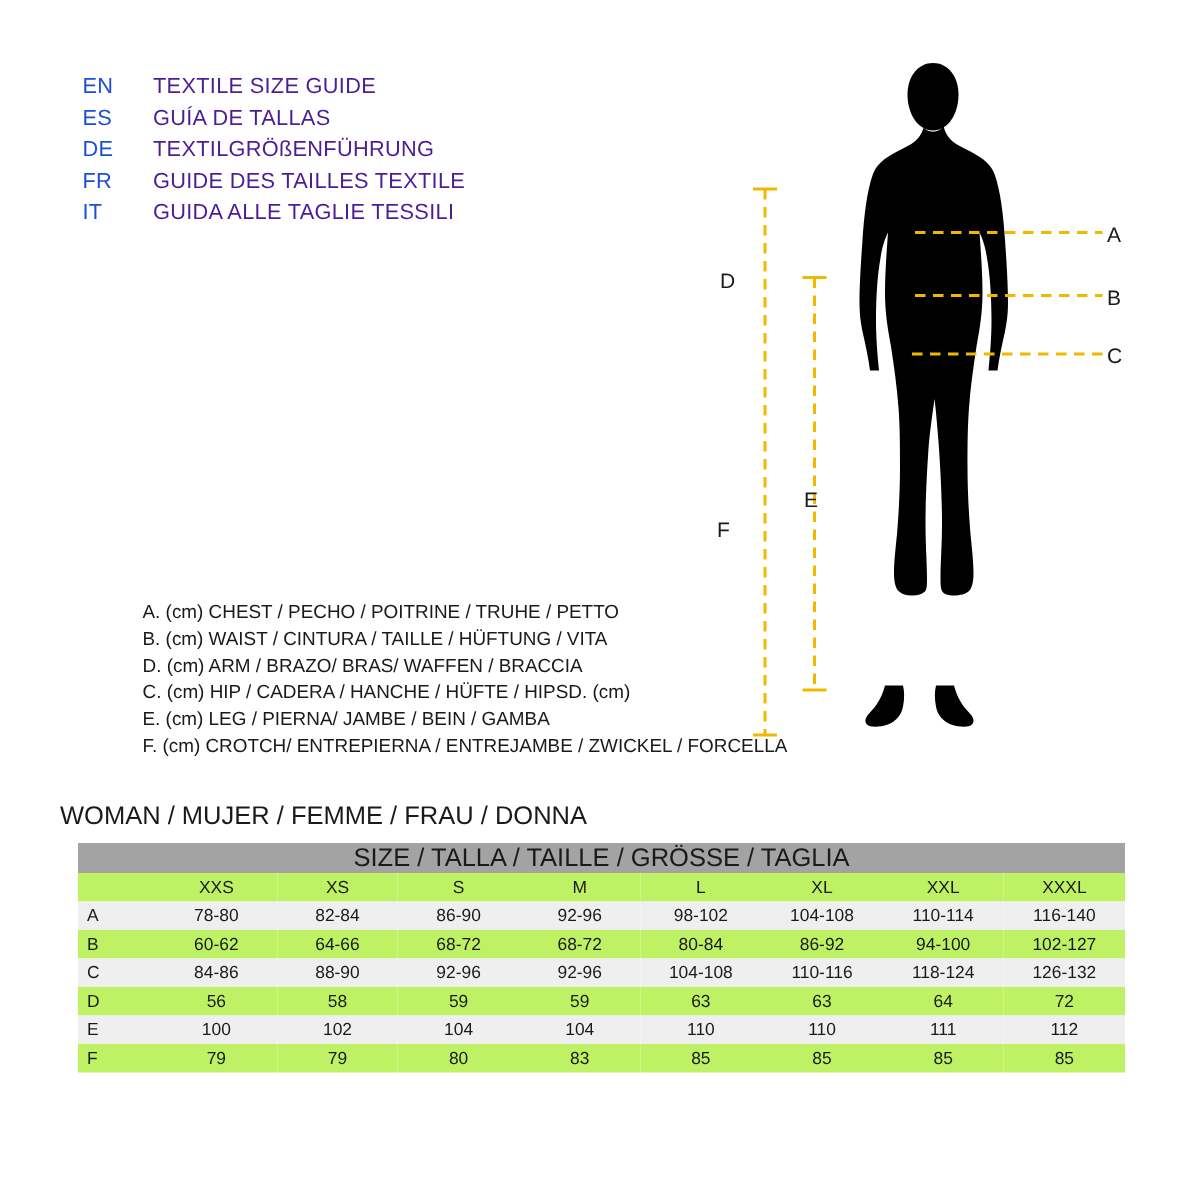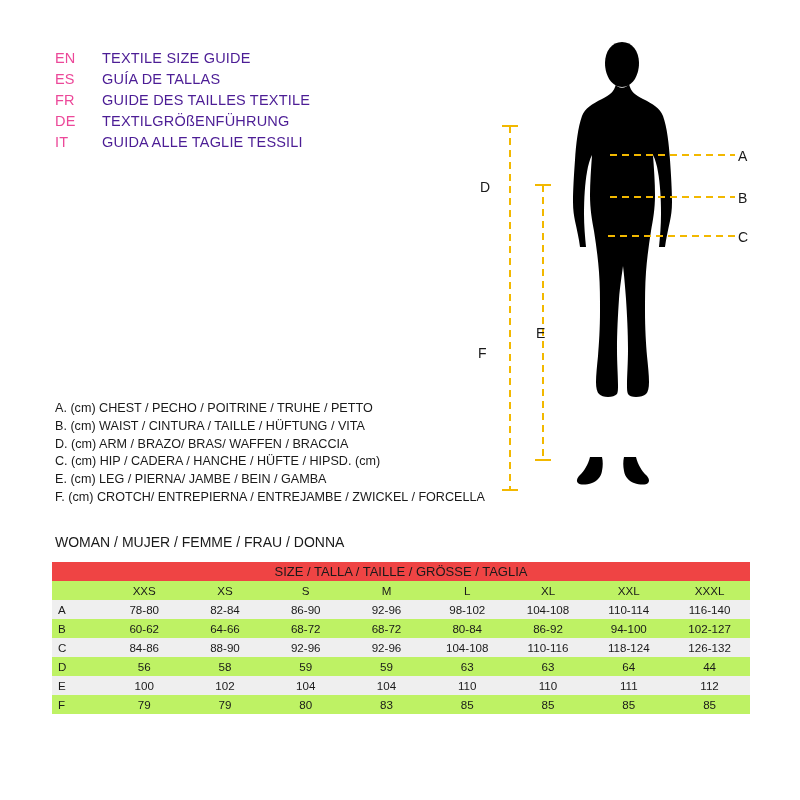--- a/index.html
+++ b/index.html
@@ -31,43 +31,44 @@
   .title-row {
     display: flex;
     align-items: baseline;
     height: 21px;
     font-size: 14.5px;
     letter-spacing: 0.2px;
   }
   .title-lang {
     width: 47px;
     flex: 0 0 47px;
-    color: #ec4899;
+    color: #1d4ed8;
   }
   .title-text {
     color: #4c1d95;
   }
 
   
   .legend {
     position: absolute;
     left: 55px;
     top: 400px;
     width: 470px;
   }
   .legend-line {
     font-size: 12.6px;
     line-height: 17.8px;
     white-space: nowrap;
+    margin-left: 40px;
   }
   .legend-gender {
     position: absolute;
-    left: 55px;
+    left: 40px;
     top: 534px;
-    font-size: 14px;
+    font-size: 17px;
   }
 
   
   .figure-area {
     position: absolute;
     left: 450px;
     top: 20px;
     width: 330px;
     height: 500px;
   }
@@ -95,46 +96,46 @@
   .size-table tr.band-light { background: #efefef; }
   .size-table tr.band-white { background: #bef264; }
   .size-table td.rowhead {
     text-align: left;
     padding-left: 6px;
     width: 46px;
   }
   .hdr-title {
     text-align: left;
     padding-left: 6px;
-    font-size: 13px;
-    background: #ef4444;
+    font-size: 17px;
+    background: #a3a3a3;
   }
   .col-w { width: 81px; }
 </style>
 </head>
 <body>
 
 <div class="page">
 
   <div class="titles">
     <div class="title-row">
       <span class="title-lang">EN</span>
       <span class="title-text">TEXTILE SIZE GUIDE</span>
     </div>
     <div class="title-row">
       <span class="title-lang">ES</span>
       <span class="title-text">GUÍA DE TALLAS</span>
     </div>
     <div class="title-row">
+      <span class="title-lang">DE</span>
+      <span class="title-text">TEXTILGRÖßENFÜHRUNG</span>
+    </div>
+    <div class="title-row">
       <span class="title-lang">FR</span>
       <span class="title-text">GUIDE DES TAILLES TEXTILE</span>
-    </div>
-    <div class="title-row">
-      <span class="title-lang">DE</span>
-      <span class="title-text">TEXTILGRÖßENFÜHRUNG</span>
     </div>
     <div class="title-row">
       <span class="title-lang">IT</span>
       <span class="title-text">GUIDA ALLE TAGLIE TESSILI</span>
     </div>
   </div>
 
   <div class="legend">
     <div class="legend-line">A. (cm) CHEST / PECHO / POITRINE / TRUHE / PETTO</div>
     <div class="legend-line">B. (cm) WAIST / CINTURA / TAILLE / HÜFTUNG / VITA</div>
@@ -287,21 +288,21 @@
       </tr>
       <tr class="band-white">
         <td class="rowhead">D</td>
         <td>56</td>
         <td>58</td>
         <td>59</td>
         <td>59</td>
         <td>63</td>
         <td>63</td>
         <td>64</td>
-        <td>44</td>
+        <td>72</td>
       </tr>
       <tr class="band-light">
         <td class="rowhead">E</td>
         <td>100</td>
         <td>102</td>
         <td>104</td>
         <td>104</td>
         <td>110</td>
         <td>110</td>
         <td>111</td>

